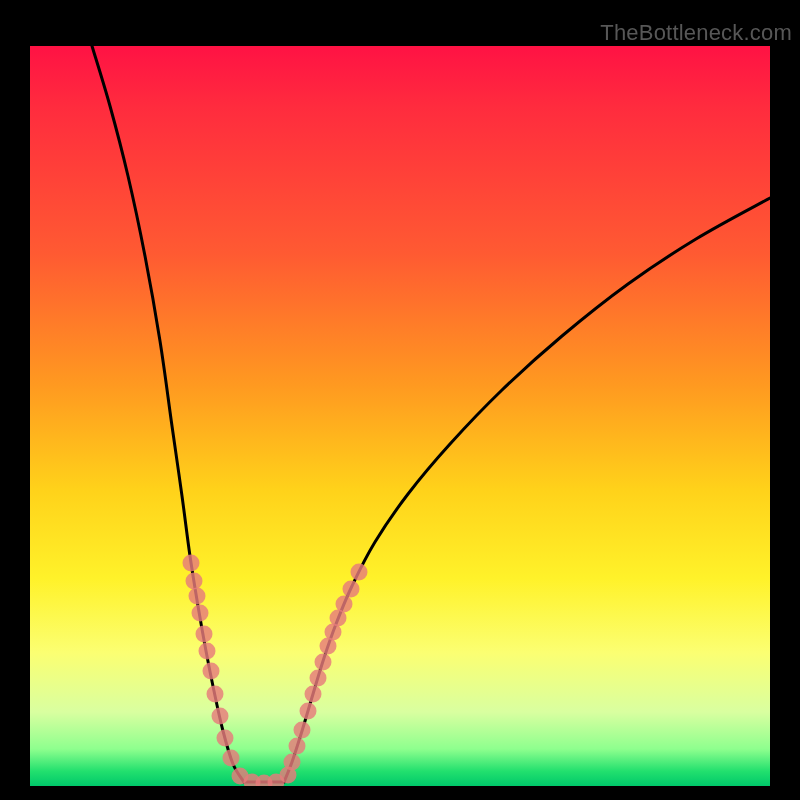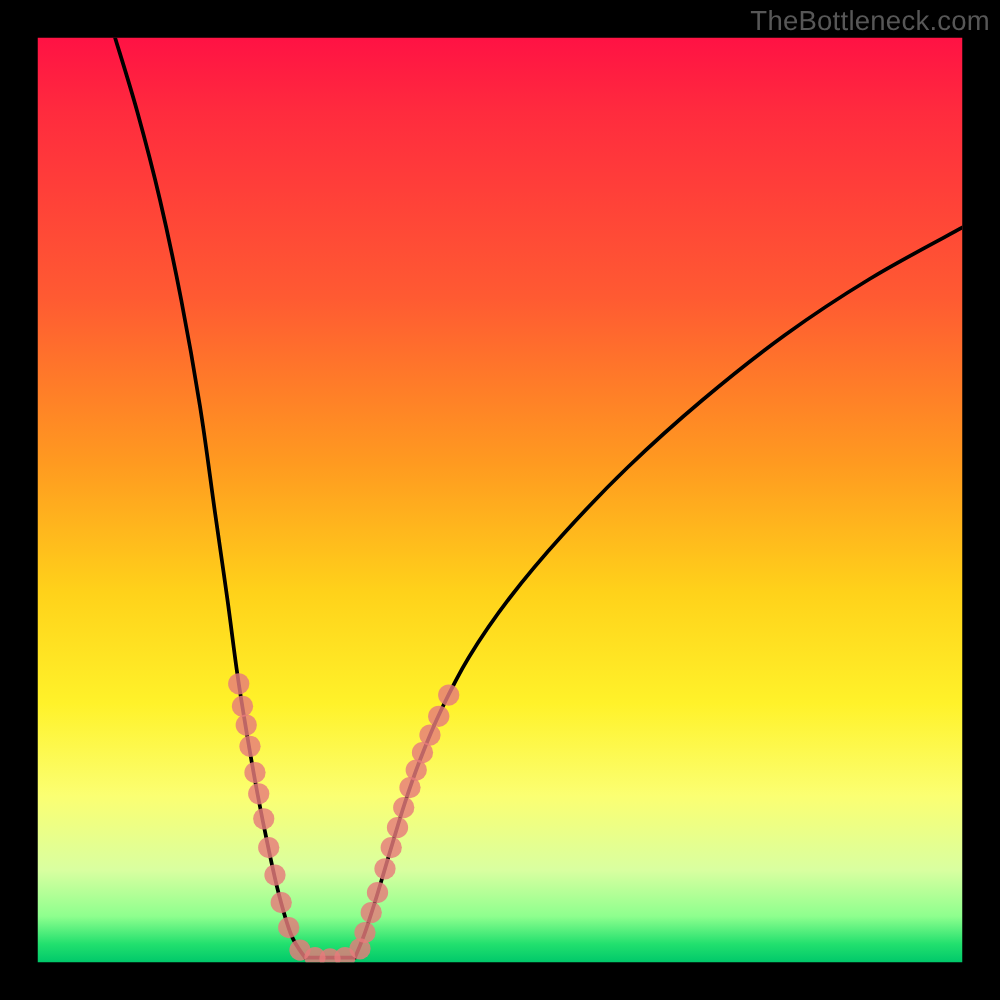--- a/index.html
+++ b/index.html
@@ -8,20 +8,21 @@
     width: 800px;
     height: 800px;
     overflow: hidden;
     background: #000;
     font-family: Arial, Helvetica, sans-serif;
   }
   .frame {
     position: absolute;
     inset: 0;
     background: #000;
+    margin-top: 16px;
   }
   .plot-area {
     position: absolute;
     left: 30px;
     top: 30px;
     width: 740px;
     height: 740px;
     overflow: hidden;
   }
   .gradient {

